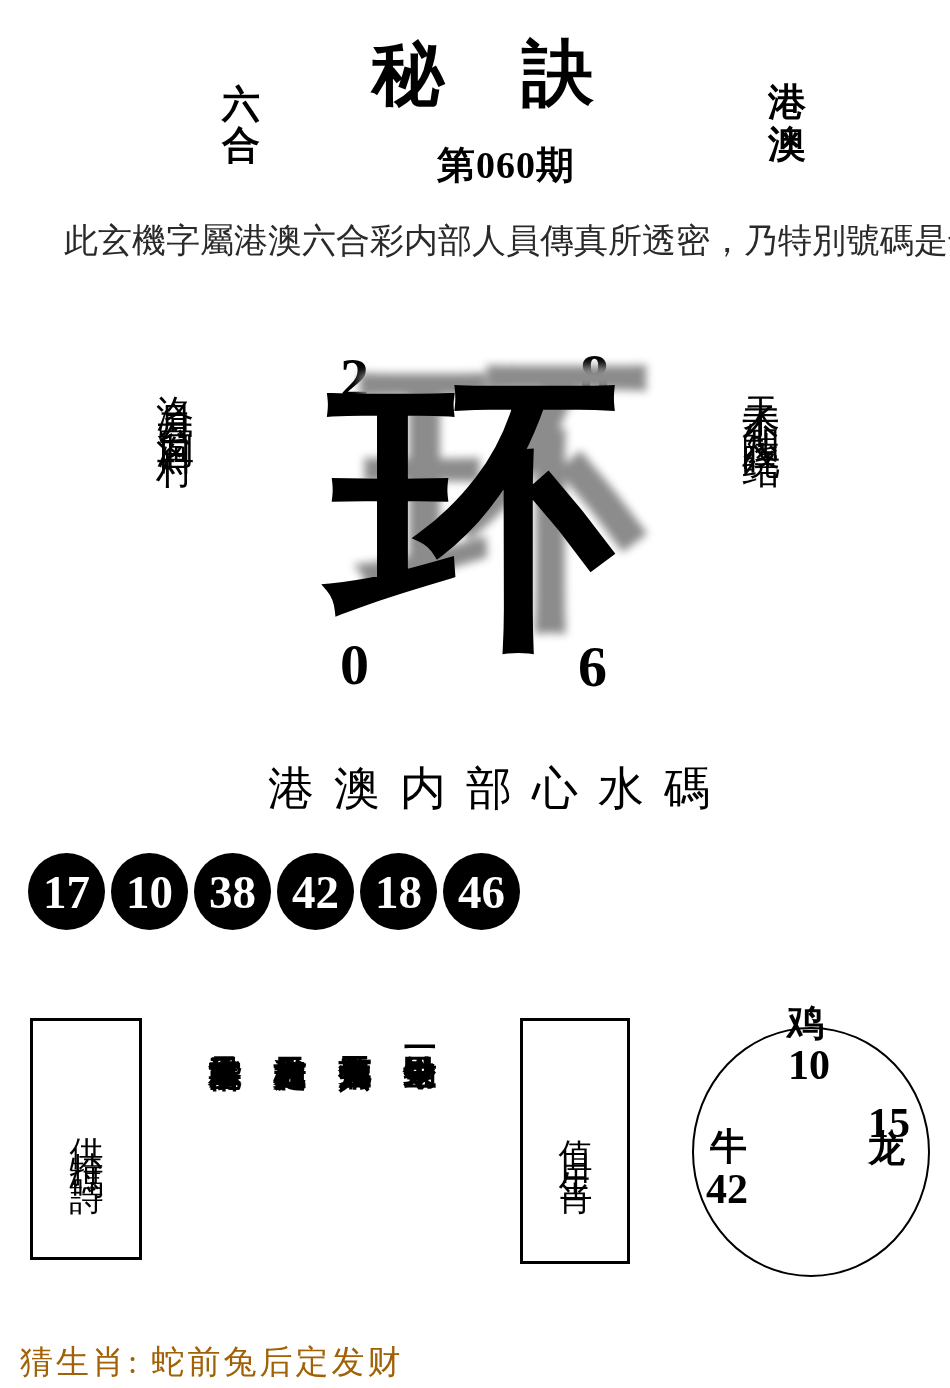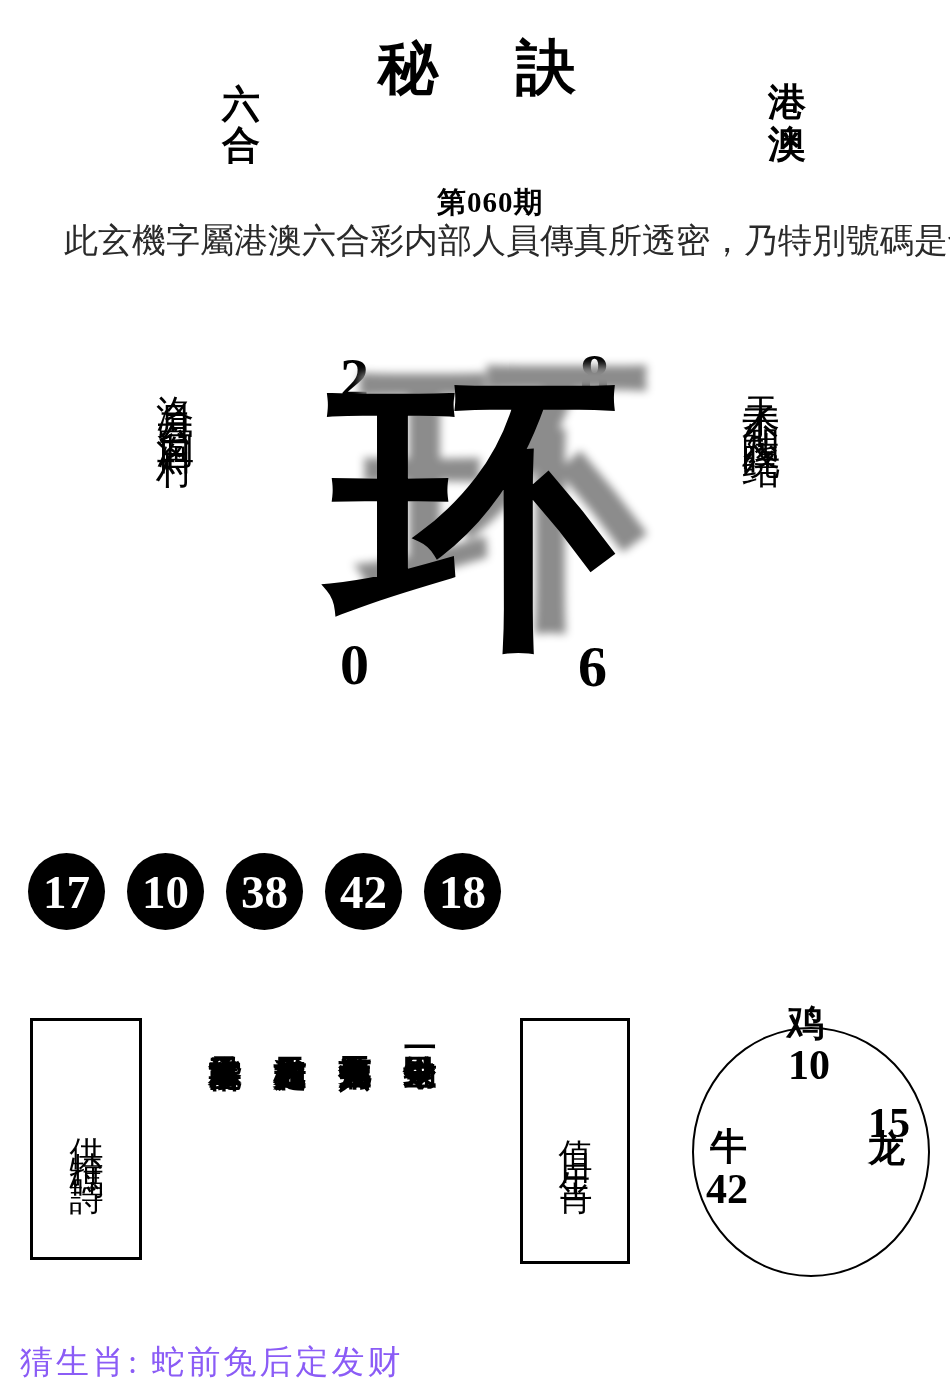--- a/index.html
+++ b/index.html
@@ -5,54 +5,54 @@
   html,body{margin:0;padding:0;background:#e8e8e8;}
   .sheet{
     position:relative;width:950px;height:1388px;background:#ffffff;
     font-family:"Liberation Serif","DejaVu Serif",serif;color:#000;overflow:hidden;
   }
   .abs{position:absolute;}
   .v{writing-mode:vertical-rl;text-orientation:upright;}
 
   
   .corner-col{font-size:38px;letter-spacing:42px;line-height:1;font-weight:bold;}
-  .main-title{font-size:60px;font-weight:bold;letter-spacing:78px;line-height:1;white-space:nowrap;margin-left:6px;}
-  .issue{font-size:29px;font-weight:bold;letter-spacing:1px;margin-top:43px;}
+  .main-title{font-size:72px;font-weight:bold;letter-spacing:78px;line-height:1;white-space:nowrap;}
+  .issue{font-size:38px;font-weight:bold;letter-spacing:1px;}
 
   
   .subtitle{font-size:34px;color:#2a2a2a;letter-spacing:0px;white-space:nowrap;
     font-family:"Liberation Serif","DejaVu Serif",serif;}
 
   
   .side-col{font-size:38px;letter-spacing:9px;line-height:1;}
   .corner-num{font-size:58px;font-weight:bold;line-height:1;}
   .big-char{font-size:290px;line-height:1;font-weight:bold;
     text-shadow:32px -20px 9px #8c8c8c;}
 
   
   .water-heading{font-size:46px;letter-spacing:20px;white-space:nowrap;}
 
   
-  .balls{display:flex;gap:22px;}
+  .balls{display:flex;gap:6px;}
   .ball{width:77px;height:77px;border-radius:50%;background:#000;color:#fff;
     display:flex;align-items:center;justify-content:center;
     font-size:47px;font-weight:bold;font-family:"Liberation Serif","DejaVu Serif",serif;}
 
   
   .vbox{border:3px solid #000;display:flex;align-items:center;justify-content:center;}
   .vbox .v{font-size:34px;letter-spacing:14px;line-height:1;}
   .poem-col{font-size:33px;font-weight:bold;line-height:1;letter-spacing:0px;}
 
   
   .wheel{border:2px solid #000;border-radius:50%;}
   .zlabel{font-size:37px;font-weight:bold;line-height:1;white-space:nowrap;}
   .znum{font-size:42px;font-weight:bold;line-height:1;white-space:nowrap;}
 
   
-  .footer-line{font-size:33px;color:#8b5cf6;letter-spacing:3px;white-space:nowrap;}
+  .footer-line{font-size:33px;color:#a16207;letter-spacing:3px;white-space:nowrap;}
 </style>
 </head>
 <body>
 
 <div class="sheet">
 
   <div class="abs v corner-col" style="left:222px;top:52px;height:180px;">六合</div>
 
   <div class="abs main-title" style="left:372px;top:38px;">秘訣</div>
 
@@ -66,27 +66,29 @@
 
   <div class="abs v side-col" style="left:742px;top:366px;height:340px;">天子不知陵晓结</div>
 
   <div class="abs corner-num" style="left:340px;top:350px;">2</div>
   <div class="abs corner-num" style="left:580px;top:346px;">8</div>
   <div class="abs corner-num" style="left:340px;top:636px;">0</div>
   <div class="abs corner-num" style="left:578px;top:638px;">6</div>
 
   <div class="abs big-char" style="left:330px;top:372px;">环</div>
 
+  <div class="abs water-heading" style="left:268px;top:758px;">港澳内部心水碼</div>
 
   <div class="abs balls" style="left:28px;top:853px;">
       <div class="ball">17</div>
       <div class="ball">10</div>
       <div class="ball">38</div>
       <div class="ball">42</div>
       <div class="ball">18</div>
+      <div class="ball">46</div>
     </div>
 
   <div class="abs vbox" style="left:30px;top:1018px;width:106px;height:236px;">
     <div class="v">供特碼詩</div>
   </div>
 
   <div class="abs v poem-col" style="left:208px;top:1030px;height:245px;">洛水承宫能引宰</div>
   <div class="abs v poem-col" style="left:273px;top:1030px;height:245px;">古槛庭光天力和</div>
   <div class="abs v poem-col" style="left:338px;top:1030px;height:245px;">春兴荣角酒无生</div>
   <div class="abs v poem-col" style="left:403px;top:1030px;height:245px;">未令一纳尘针甲</div>

